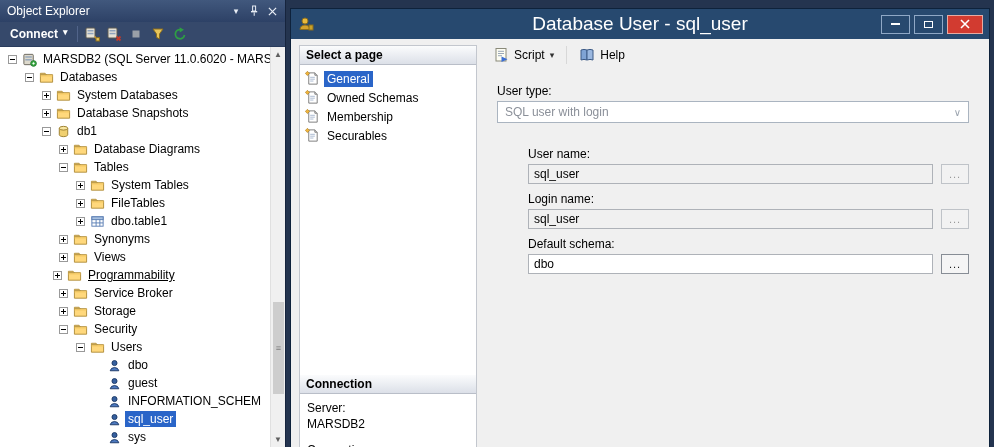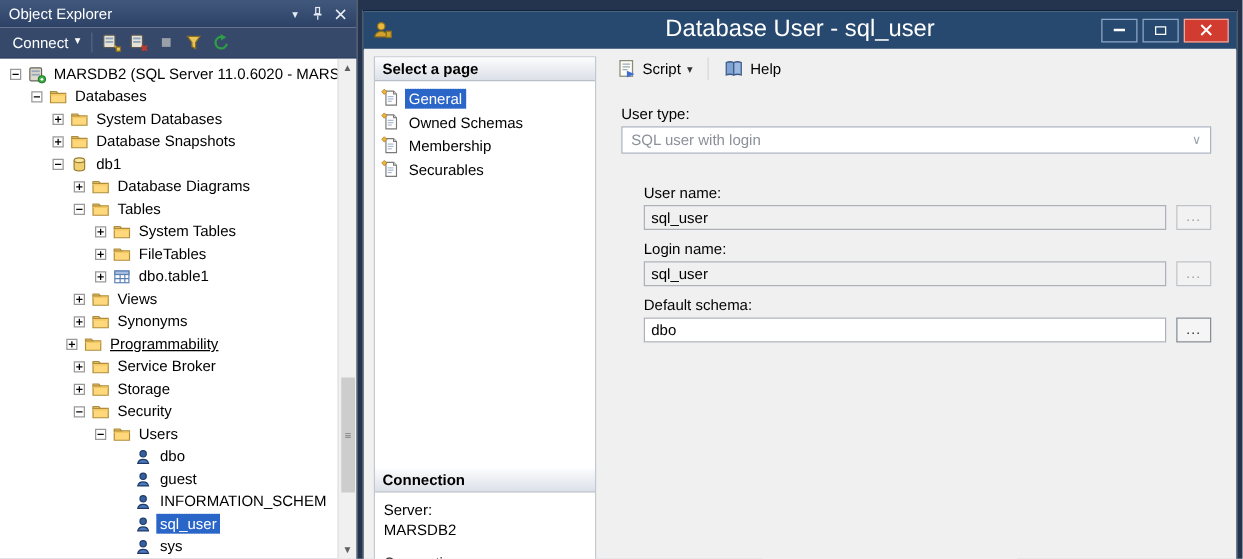--- a/index.html
+++ b/index.html
@@ -10,21 +10,21 @@
     font-family: "Liberation Sans", sans-serif;
     font-size: 12px;
     color: #000;
   }
   
   .oe { position:absolute; left:0; top:0; width:286px; height:447px; display:flex; flex-direction:column; background:#fff; border-right:1px solid #16243d; }
   .oe-titlebar { flex:0 0 22px; background:linear-gradient(#41587d,#2d4166); color:#fff; display:flex; align-items:center; padding:0 4px 0 7px; }
   .oe-title { flex:1; font-size:12px; }
   .tb-ico { width:18px; height:16px; display:flex; align-items:center; justify-content:center; color:#e8edf5; }
   .oe-toolbar { flex:0 0 25px; background:#36496b; border-bottom:1px solid #22345390; display:flex; align-items:center; padding:0 5px; color:#fff; }
-  .connect-btn { display:flex; align-items:flex-start; gap:5px; padding:2px 5px; }
+  .connect-btn { display:flex; align-items:flex-start; gap:5px; padding:2px 5px;font-weight:bold; }
   .oe-sep { width:1px; height:16px; background:#51648a; margin:0 4px; }
   .oe-tool { width:21px; height:20px; display:flex; align-items:center; justify-content:center; }
   .oe-tree { flex:1; position:relative; background:#fff; overflow:hidden; padding-top:3px; }
   .tree-row { height:18px; display:flex; align-items:center; white-space:nowrap; }
   .exp { width:9px; height:9px; border:1px solid #999; background:#fff; position:relative; margin-right:4px; flex:0 0 auto; }
   .exp .h { position:absolute; left:1px; right:1px; top:3px; height:1px; background:#000; }
   .exp .v { position:absolute; top:1px; bottom:1px; left:3px; width:1px; background:#000; }
   .spacer { width:13px; flex:0 0 auto; }
   .t-ico { width:16px; height:16px; margin-right:3px; flex:0 0 auto; display:flex; align-items:center; justify-content:center; }
   .t-label { padding:1px 3px; }
@@ -57,21 +57,21 @@
   .main { position:absolute; left:194px; top:0; right:6px; bottom:0; }
   .main-toolbar { height:30px; display:flex; align-items:center; gap:6px; padding:0 2px;text-align:right; }
   .tbtn { display:flex; align-items:center; gap:5px; padding:3px 6px; }
   .tbtn .chev { font-size:9px; color:#333; }
   .vsep { width:1px; height:18px; background:#d8d8d8; }
   .content { position:absolute; top:30px; left:12px; right:14px; }
   .fld-label { margin-bottom:3px; }
   .usertype-label { margin:14px 0 3px; }
   .combo { height:22px; border:1px solid #aab4c0; background:#fff; display:flex; align-items:center; padding:0 7px; color:#8b9099; }
   .combo .chev { margin-left:auto; color:#9aa3ae; font-size:10px; }
-  .group { margin-top:24px; margin-left:18px; }
+  .group { margin-top:24px; margin-left:31px; }
   .fld-row { display:flex; align-items:center; gap:8px; margin-bottom:8px; }
   .fld-row input { flex:1; height:20px; border:1px solid #aeb2b8; background:#f0f0f0; font-family:inherit; font-size:12px; padding:1px 5px; color:#000; }
   .fld-row input.editable { background:#fff; }
   .browse { width:28px; height:20px; border:1px solid #bfc3c8; background:#f2f2f2; color:#9a9a9a; display:flex; align-items:center; justify-content:center; letter-spacing:1px; font-size:11px; flex:0 0 auto; }
   .browse.enabled { border-color:#878d95; background:#f5f5f5; color:#1d1d1d; }
 </style>
 </head>
 <body>
 
 <div class="oe">
@@ -281,35 +281,35 @@
             <span class="h"></span>
             <span class="v"></span>
           </span>
           <span class="t-ico">
             <svg width="15" height="15" viewBox="0 0 16 16">
               <path d="M1.5 5 L1.5 13 L14.5 13 L14.5 5 Z" fill="#ffd87c" stroke="#b08d3a"></path>
               <path d="M1.5 5 L1.5 3.5 L6.5 3.5 L7.8 5 Z" fill="#ffe49c" stroke="#b08d3a"></path>
               <path d="M1.5 6.3 L14.5 6.3" stroke="#f3c660" fill="none"></path>
             </svg>
           </span>
+          <span class="t-label">Synonyms</span>
+        </div>
+        <div class="tree-row" style="padding-left: 59px;">
+          <span class="exp">
+            <span class="h"></span>
+            <span class="v"></span>
+          </span>
+          <span class="t-ico">
+            <svg width="15" height="15" viewBox="0 0 16 16">
+              <path d="M1.5 5 L1.5 13 L14.5 13 L14.5 5 Z" fill="#ffd87c" stroke="#b08d3a"></path>
+              <path d="M1.5 5 L1.5 3.5 L6.5 3.5 L7.8 5 Z" fill="#ffe49c" stroke="#b08d3a"></path>
+              <path d="M1.5 6.3 L14.5 6.3" stroke="#f3c660" fill="none"></path>
+            </svg>
+          </span>
           <span class="t-label">Views</span>
-        </div>
-        <div class="tree-row" style="padding-left: 59px;">
-          <span class="exp">
-            <span class="h"></span>
-            <span class="v"></span>
-          </span>
-          <span class="t-ico">
-            <svg width="15" height="15" viewBox="0 0 16 16">
-              <path d="M1.5 5 L1.5 13 L14.5 13 L14.5 5 Z" fill="#ffd87c" stroke="#b08d3a"></path>
-              <path d="M1.5 5 L1.5 3.5 L6.5 3.5 L7.8 5 Z" fill="#ffe49c" stroke="#b08d3a"></path>
-              <path d="M1.5 6.3 L14.5 6.3" stroke="#f3c660" fill="none"></path>
-            </svg>
-          </span>
-          <span class="t-label">Synonyms</span>
         </div>
         <div class="tree-row" style="padding-left: 53px; text-decoration: underline;">
           <span class="exp">
             <span class="h"></span>
             <span class="v"></span>
           </span>
           <span class="t-ico">
             <svg width="15" height="15" viewBox="0 0 16 16">
               <path d="M1.5 5 L1.5 13 L14.5 13 L14.5 5 Z" fill="#ffd87c" stroke="#b08d3a"></path>
               <path d="M1.5 5 L1.5 3.5 L6.5 3.5 L7.8 5 Z" fill="#ffe49c" stroke="#b08d3a"></path>

